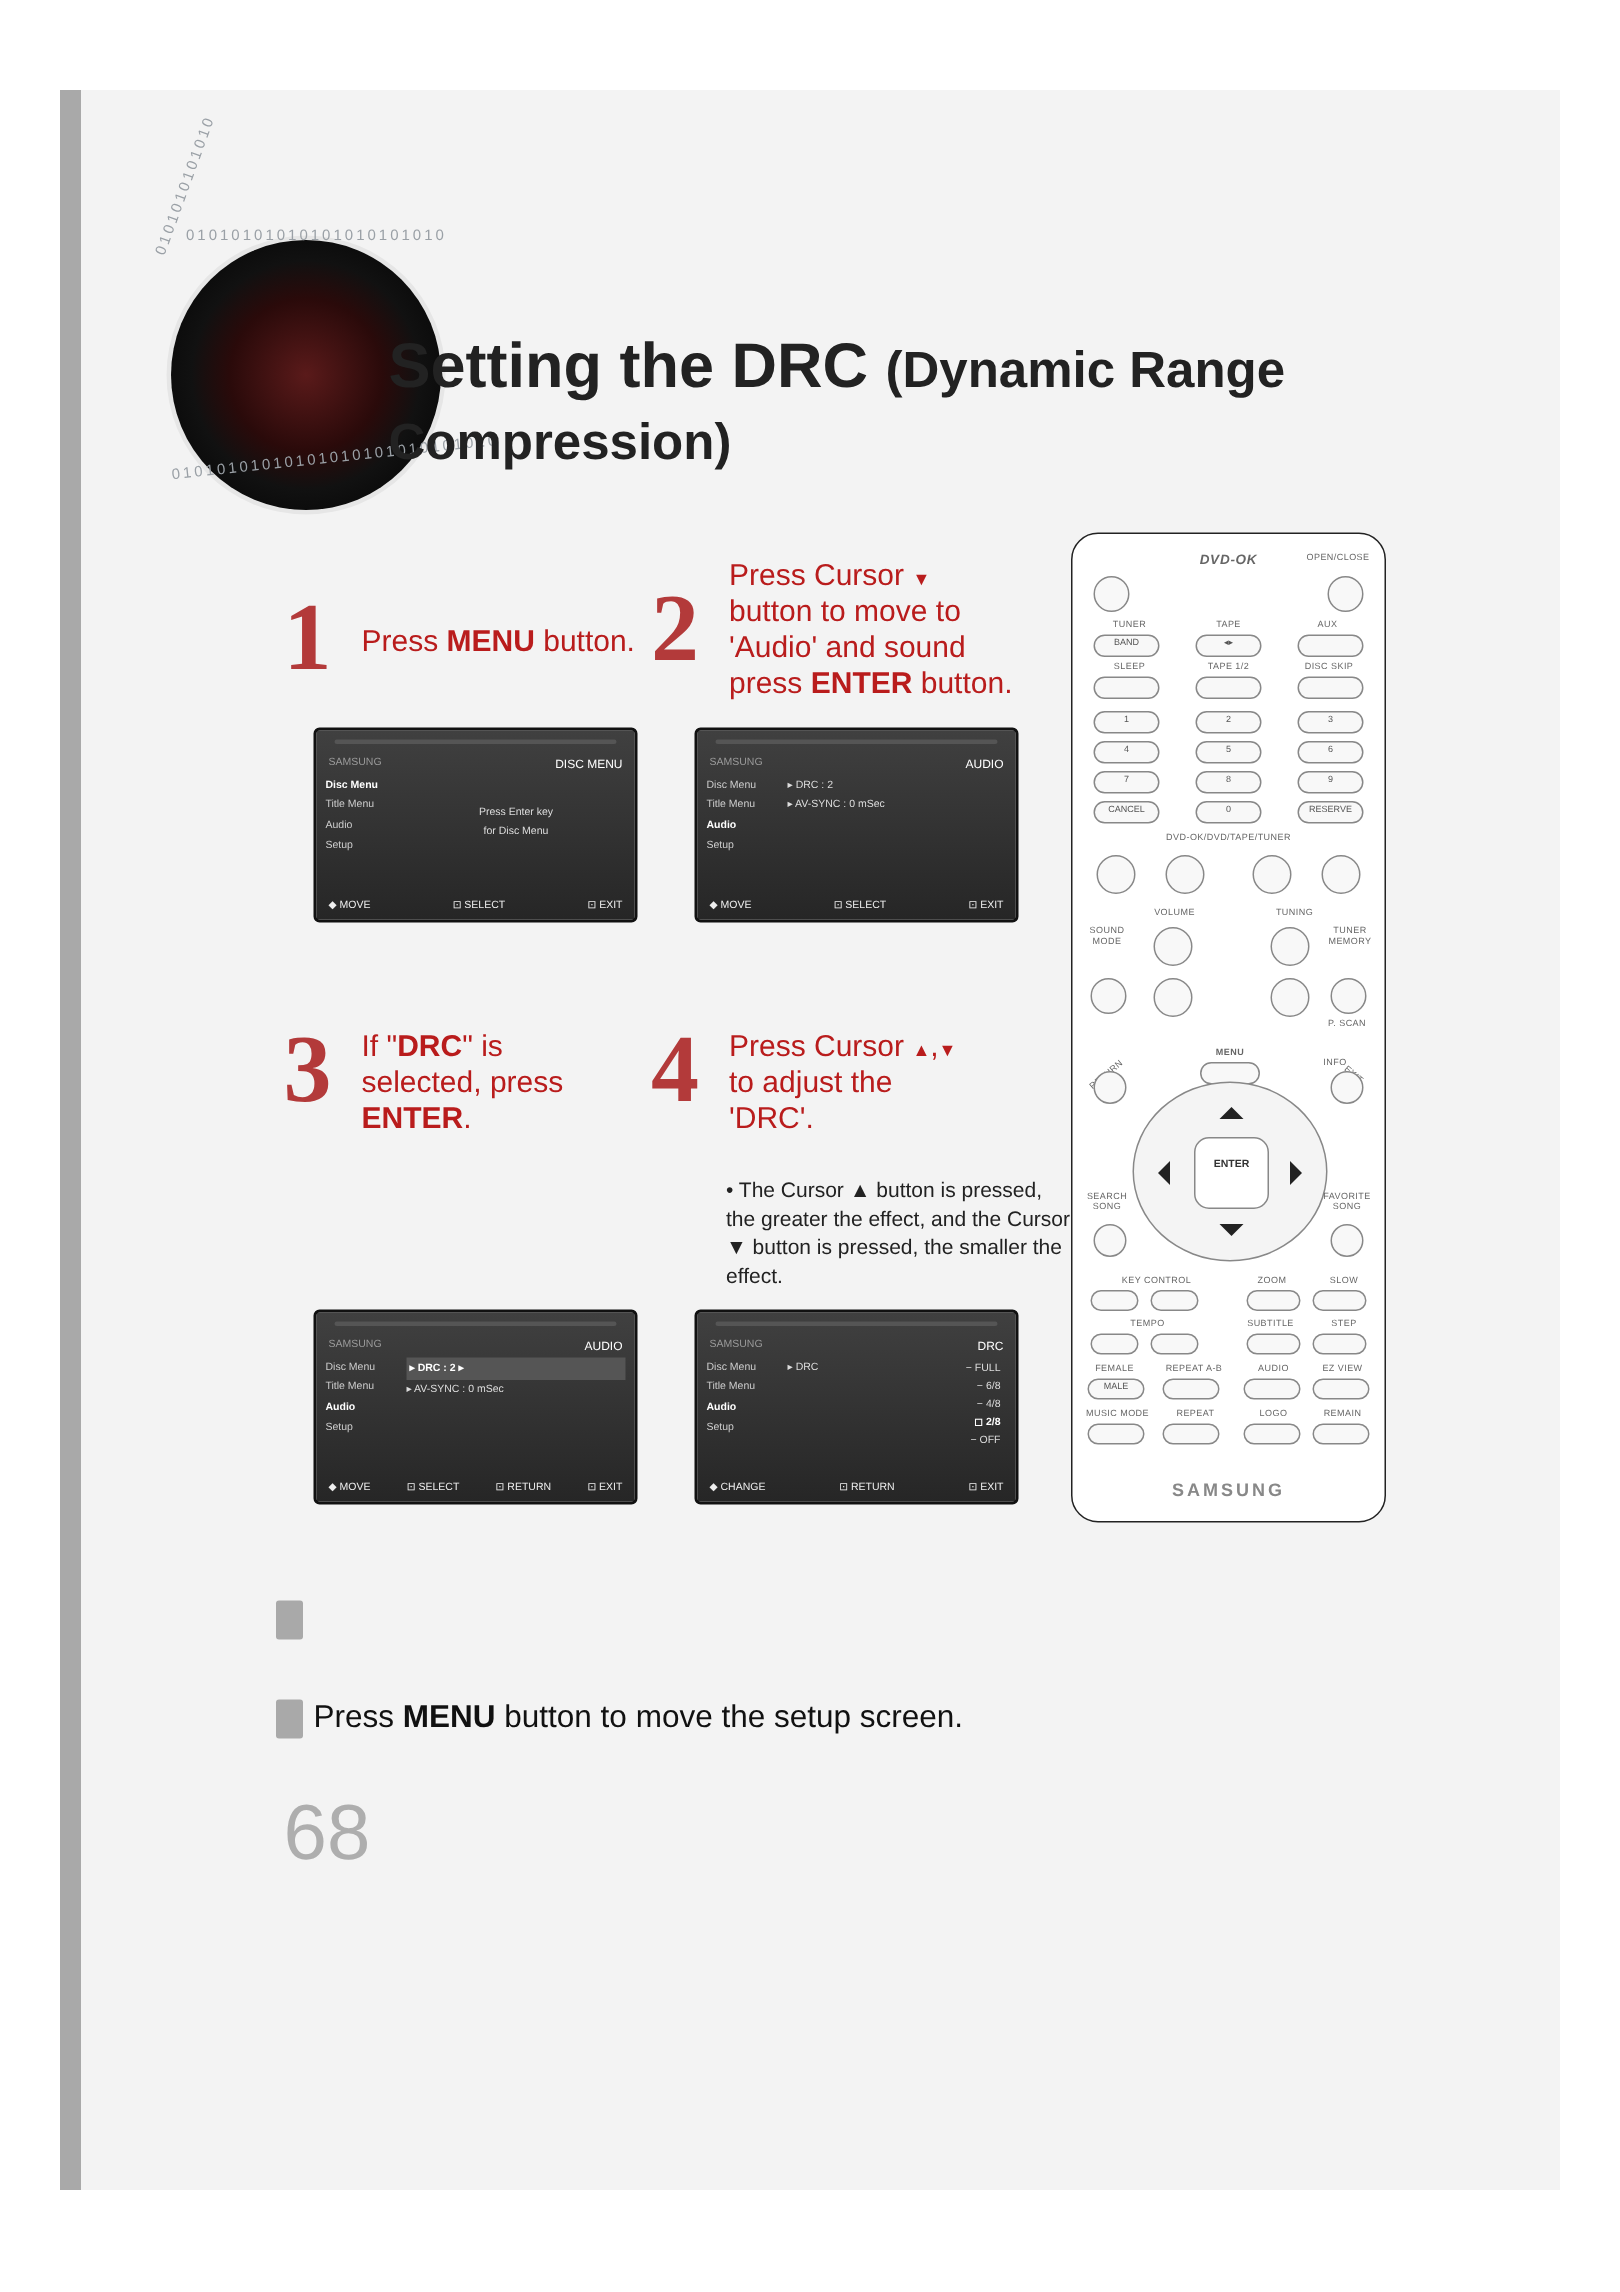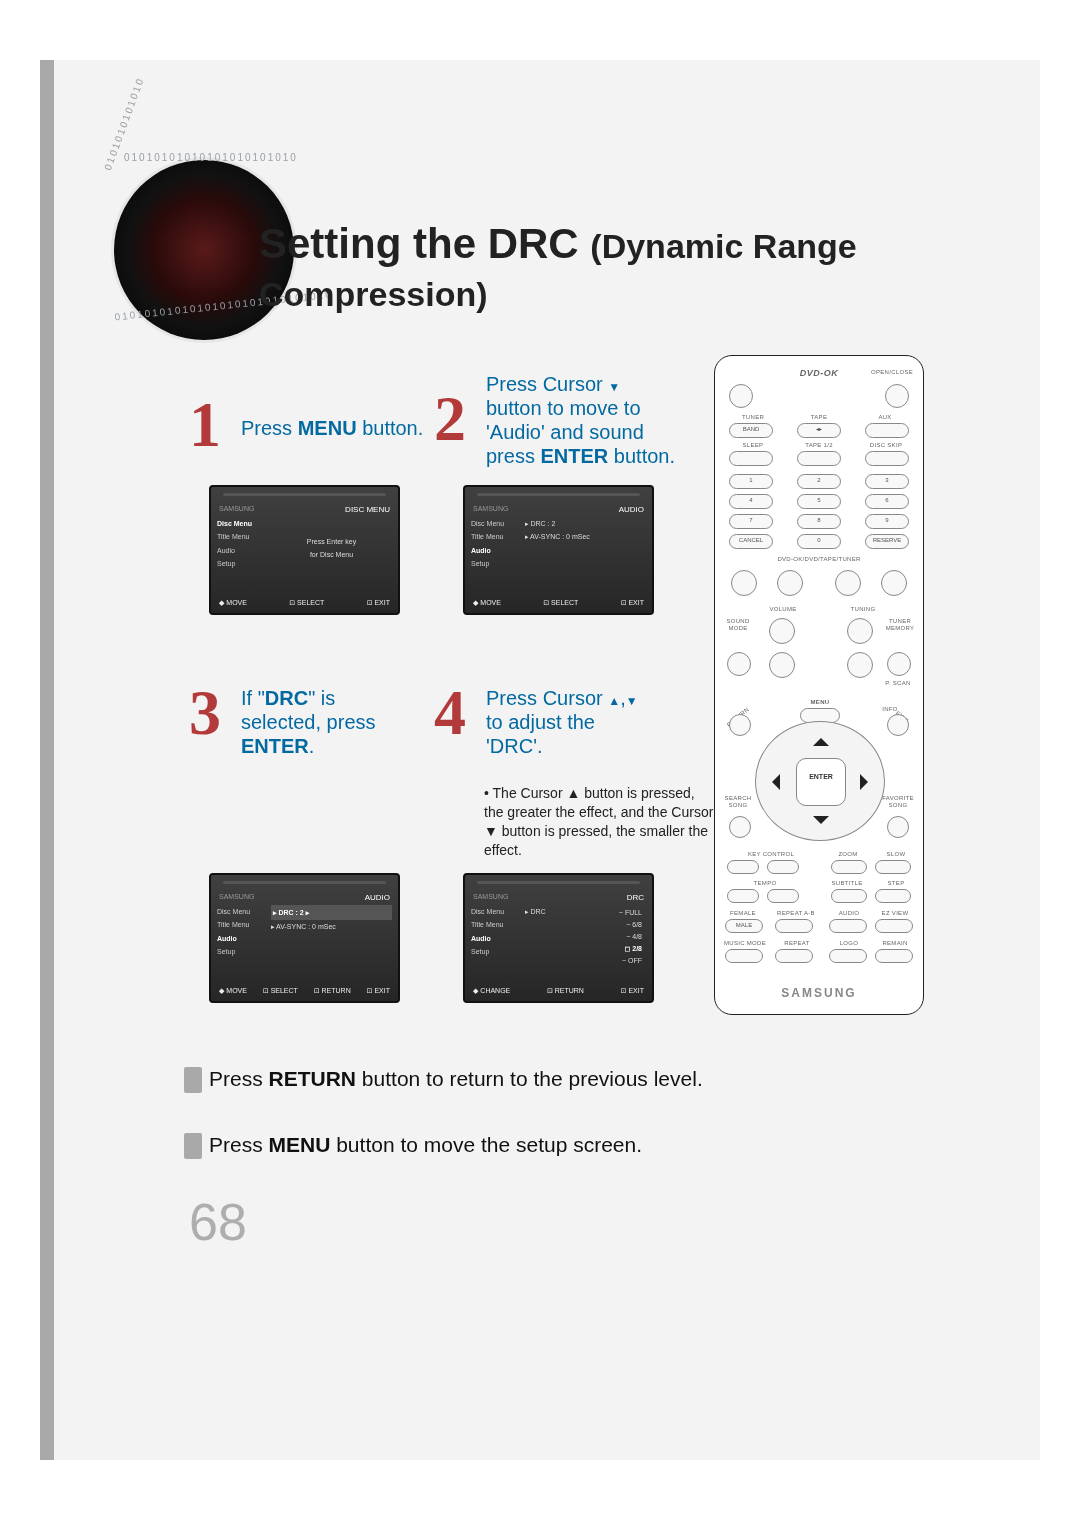--- a/index.html
+++ b/index.html
@@ -64,29 +64,29 @@
     font-size: 64px;
     font-weight: 700;
     color: #b33a3a;
     font-family: Georgia, serif;
   }
   .step .txt {
     position: absolute;
     left: 52px;
     top: 0;
     font-size: 20px;
-    color: #0369a1;
+    color: #b91c1c;
     line-height: 1.2;
   }
   .step .txt .bold { font-weight: 700; }
   .arrow-up::after { content: "▲"; font-size: 12px; }
   .arrow-down::after { content: "▼"; font-size: 12px; }
   .screen {
     position: absolute;
-    width: 191px;
+    width: 216px;
     height: 130px;
     background: linear-gradient(#404040, #262626);
     border: 2px solid #111;
     border-radius: 4px;
     font-size: 8px;
     color: #ddd;
     padding: 10px 8px 8px;
   }
   .screen::before {
     content: "";
@@ -500,22 +500,19 @@
     <div class="rlabel" style="right:10px; top:584px; width:36px;">REMAIN</div>
     <div class="rpill" style="left:10px; top:593px; width:38px; height:14px;"></div>
     <div class="rpill" style="left:60px; top:593px; width:38px; height:14px;"></div>
     <div class="rpill" style="right:56px; top:593px; width:38px; height:14px;"></div>
     <div class="rpill" style="right:10px; top:593px; width:38px; height:14px;"></div>
 
     <div class="samsung">SAMSUNG</div>
   </div>
 
   <div class="tip-bar" style="top:1007px; width:18px;"></div>
-  <div class="tip-text" style="top:1007px;">
-    <span>Press </span><span class="bold">RETURN</span><span> button to return to the previous level.</span>
-  </div>
   <div class="tip-bar" style="top:1073px; width:18px;"></div>
   <div class="tip-text" style="top:1073px;">
     <span>Press </span><span class="bold">MENU</span><span> button to move the setup screen.</span>
   </div>
 
   <div class="page-num">68</div>
 </div>
 
 </body></html>

